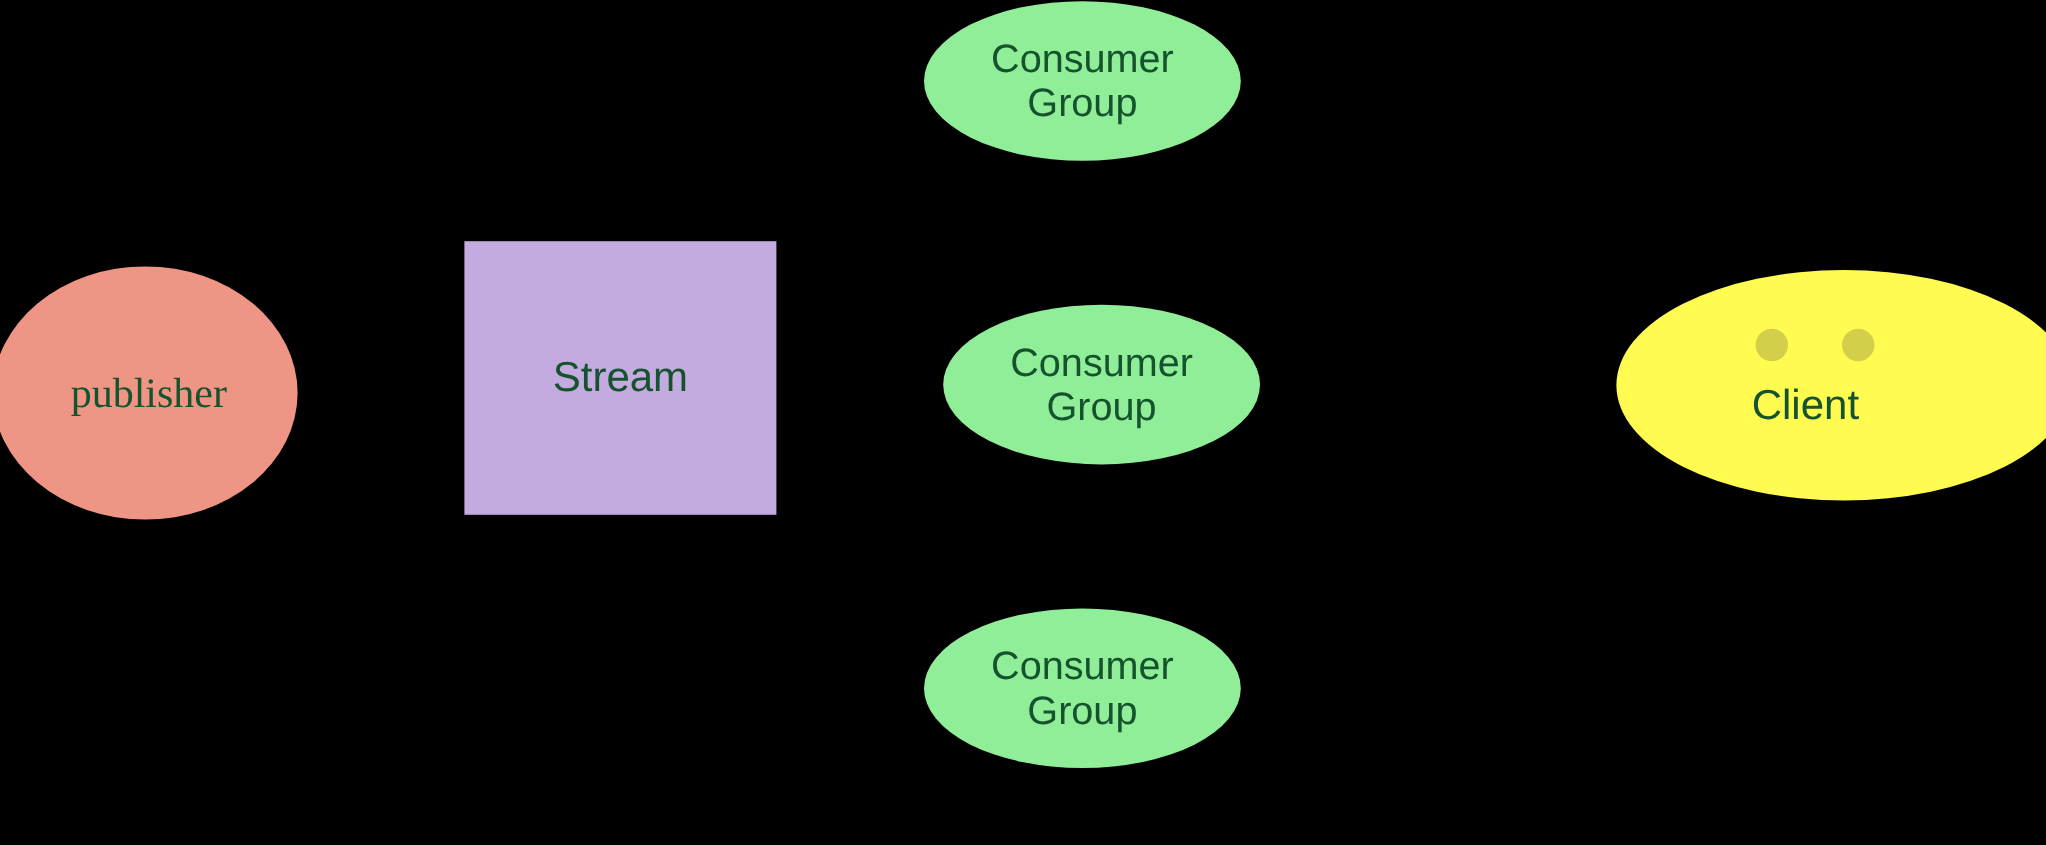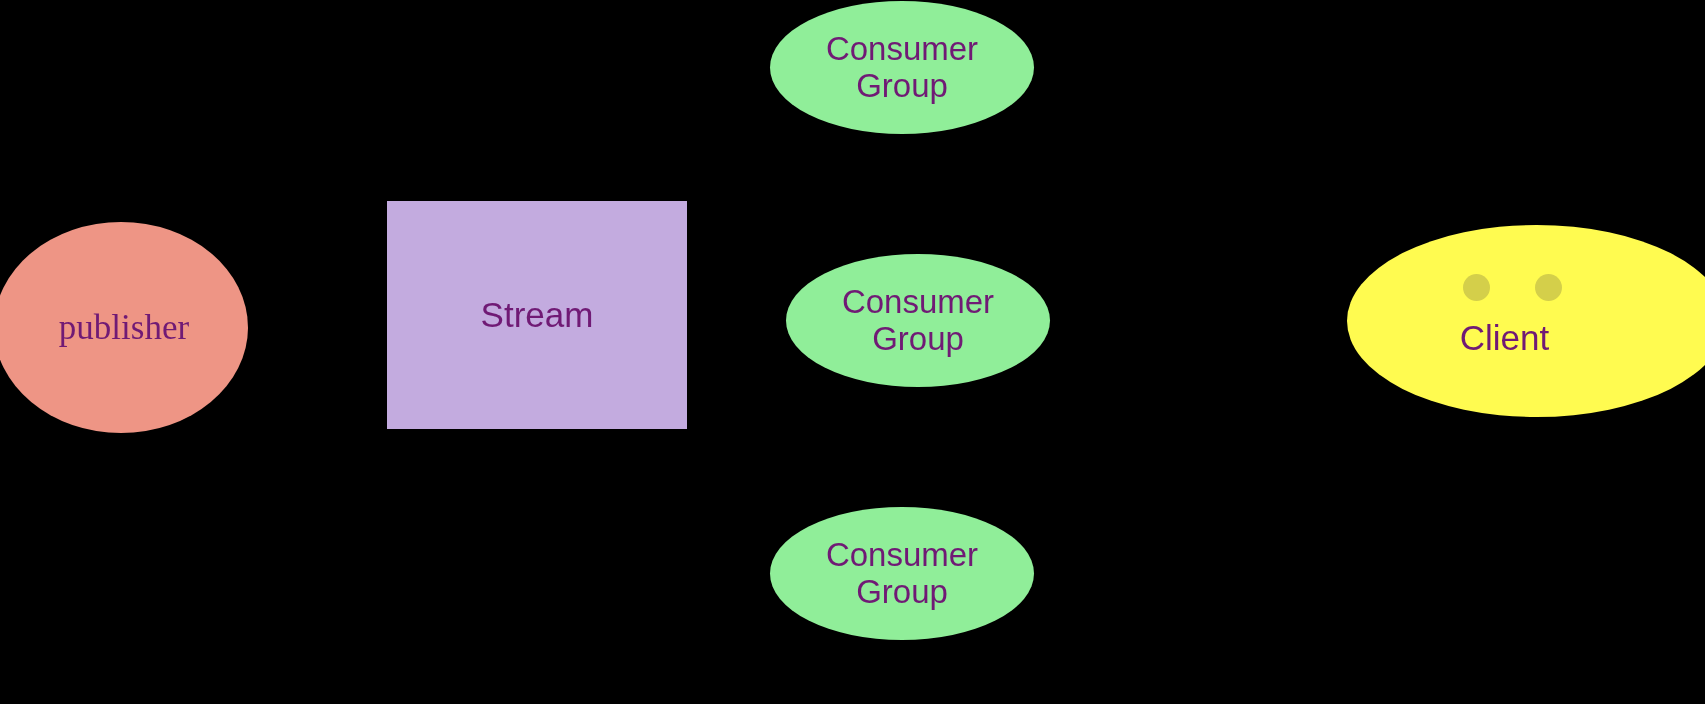--- a/index.html
+++ b/index.html
@@ -14,42 +14,42 @@
     background: #000000;
     overflow: hidden;
     font-family: "Liberation Sans", sans-serif;
   }
   .node {
     position: absolute;
     box-sizing: border-box;
     display: flex;
     align-items: center;
     justify-content: center;
-    color: #701a75;
+    color: #14532d;
     text-align: center;
     line-height: 1.12;
     white-space: pre-line;
     user-select: none;
   }
   
   .publisher {
     left: -6px;
     top: 222px;
     width: 254px;
     height: 211px;
     border-radius: 50%;
     background: #ee9585;
     font-size: 35px;
   }
   .publisher .label { padding-left: 6px; font-family: Liberation Serif, serif; }
   
   .stream {
     left: 387px;
     top: 201px;
-    width: 300px;
+    width: 260px;
     height: 228px;
     background: #c3abdf;
     font-size: 35px;
   }
   
   .cgroup {
     width: 264px;
     height: 133px;
     border-radius: 50%;
     background: #90ee99;

